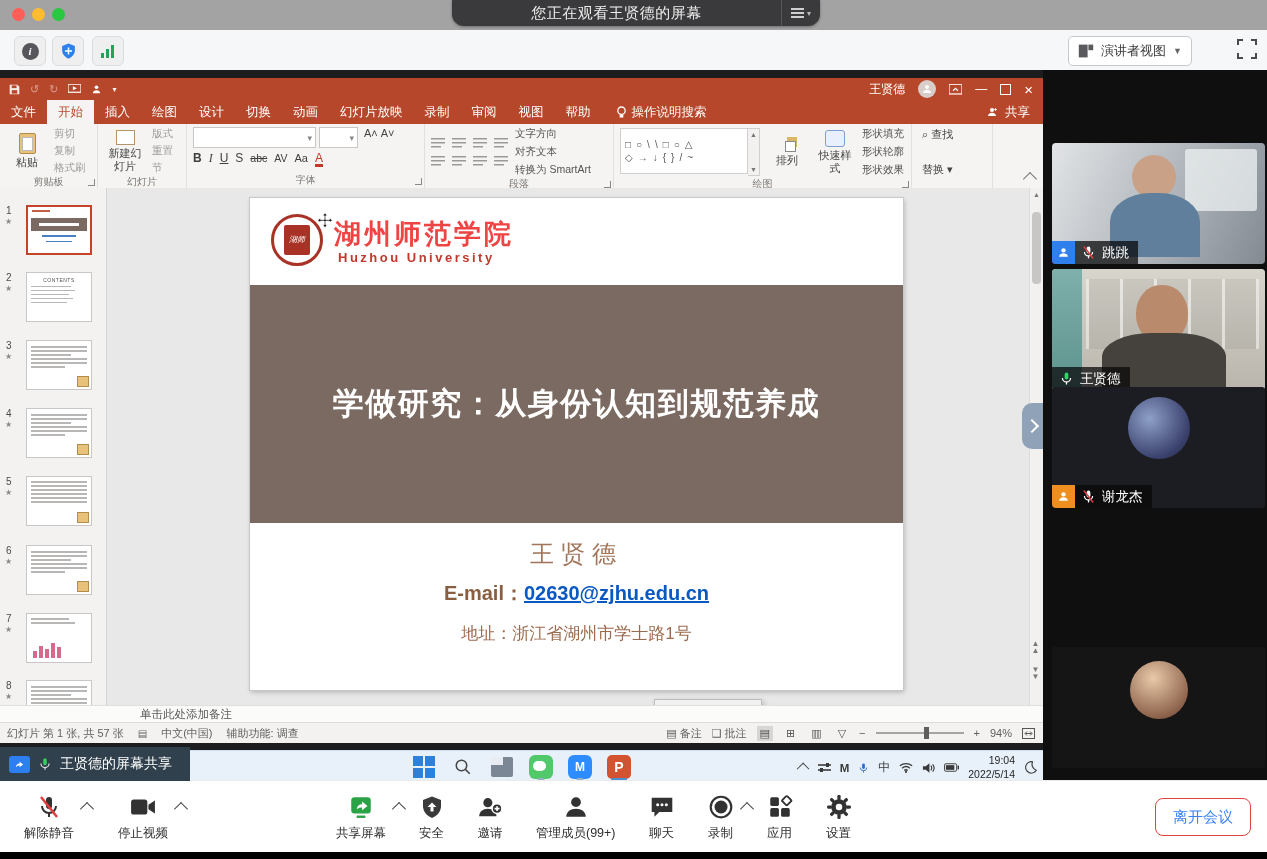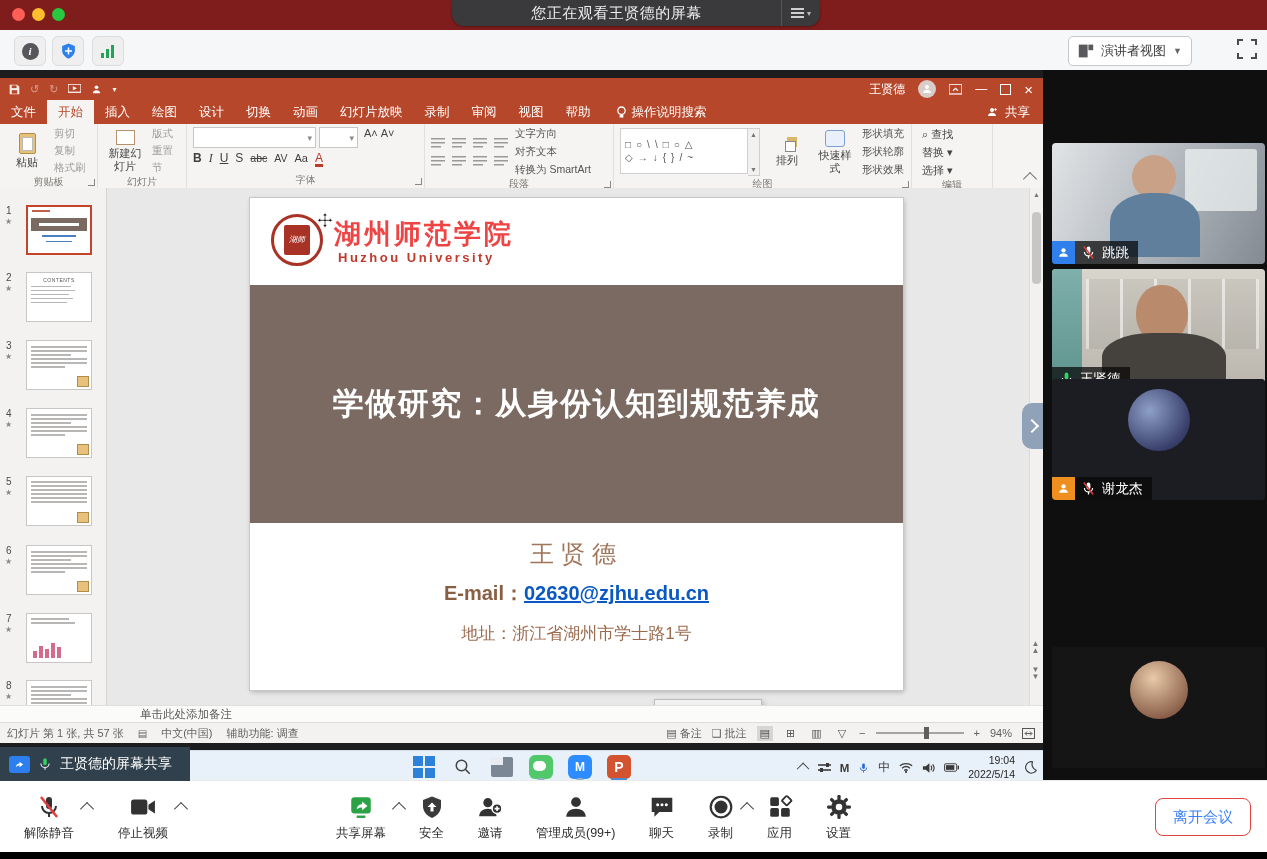--- a/index.html
+++ b/index.html
@@ -1,20 +1,20 @@
 <!DOCTYPE html>
 <html><head>
 <meta charset="utf-8">
 <style>
   html,body{margin:0;padding:0;background:#000;font-family:"Liberation Sans","DejaVu Sans",sans-serif;}
   .screen{position:relative;width:1267px;height:859px;background:#fff;overflow:hidden;}
   .a{position:absolute;}
   svg{display:block;}
   
-  .mac-row{left:0;top:0;width:1267px;height:30px;background:#7f1d1d;}
+  .mac-row{left:0;top:0;width:1267px;height:30px;background:#a3a3a3;}
   .light{width:13px;height:13px;border-radius:50%;top:8px;}
   .pill{left:452px;top:0;width:368px;height:26px;background:#3a3a3c;border-radius:0 0 12px 12px;display:flex;align-items:center;color:#ededed;box-shadow:0 1px 3px rgba(0,0,0,.35);}
   .pill-text{flex:1;text-align:center;font-size:15px;letter-spacing:.5px;}
   .pill-menu{width:38px;height:100%;border-left:1px solid #56565a;display:flex;align-items:center;justify-content:center;gap:3px;cursor:pointer;}
   .hamb{width:13px;height:2px;background:#cfcfd2;box-shadow:0 4px 0 #cfcfd2,0 -4px 0 #cfcfd2;}
   .tiny-caret{font-size:8px;color:#b9b9bd;}
   
   .ctl-row{left:0;top:30px;width:1267px;height:40px;background:#f6f7f8;border-bottom:1px solid #e1e2e4;}
   .mini-btn{top:36px;width:30px;height:28px;background:#efefef;border:1px solid #dcdcdc;border-radius:6px;display:flex;align-items:center;justify-content:center;cursor:pointer;}
   .info-c{width:17px;height:17px;border-radius:50%;background:#57575b;color:#fff;font:italic bold 11px "Liberation Serif",serif;display:flex;align-items:center;justify-content:center;}
@@ -57,21 +57,21 @@
       linear-gradient(#9a9a9a 0 0) 0 5px/14px 1.5px no-repeat,
       linear-gradient(#9a9a9a 0 0) 0 9px/10px 1.5px no-repeat;}
   .pcol{display:flex;flex-direction:column;gap:4px;font-size:10.5px;color:#555;}
   .gallery{width:118px;height:42px;background:#fff;border:1px solid #d0cece;display:flex;flex-direction:column;justify-content:center;padding:1px 4px;color:#555;}
   .gal-row{display:flex;gap:5px;font-size:10px;line-height:13px;}
   .galscroll{width:11px;height:42px;border:1px solid #d0cece;border-left:none;background:#f2f1f0;display:flex;flex-direction:column;align-items:center;justify-content:space-between;font-size:7px;color:#777;padding:2px 0;}
   .arr-ic{width:17px;height:15px;position:relative;}
   .arr-ic i{position:absolute;width:10px;height:10px;background:#d9b66a;}
   .arr-ic em{position:absolute;right:0;bottom:0;width:9px;height:9px;background:#fff;border:1px solid #888;}
   .qs-ic{width:18px;height:15px;background:#eaf0fb;border:1px solid #7d9fd4;border-radius:3px;}
-  .ecol{display:flex;flex-direction:column;gap:3px;font-size:11px;color:#444;padding-left:4px;}
+  .ecol{display:flex;flex-direction:column;gap:20px;font-size:11px;color:#444;padding-left:4px;}
   .rib-collapse{position:absolute;right:8px;bottom:4px;width:9px;height:9px;border-left:1.5px solid #777;border-top:1.5px solid #777;transform:rotate(45deg);cursor:pointer;}
   
   .work{left:0;top:110px;width:100%;height:517px;background:#e9e8e8;overflow:hidden;}
   .thumbs{left:0;top:0;width:106px;height:100%;background:#f3f2f1;border-right:1px solid #d5d3d1;}
   .tnum{position:absolute;left:6px;top:0;font-size:10px;color:#4a4a4a;}
   .tstar{position:absolute;left:5px;top:12px;font-size:8px;color:#8a8a8a;}
   .tbox{position:absolute;left:26px;top:0;width:66px;height:50px;background:#fff;border:1px solid #c9c7c5;box-sizing:border-box;overflow:hidden;cursor:pointer;}
   .tbox.sel{border:2px solid #c4432b;}
   .ln{height:1.5px;background:#b9b7b5;margin:2.5px 4px 0 4px;}
   .tt-head{text-align:center;font-size:5px;color:#555;margin-top:4px;letter-spacing:.5px;}
@@ -700,21 +700,21 @@
           <span>
             <svg width="15" height="15" viewBox="0 0 24 24">
               <rect x="9" y="2.5" width="6" height="11" rx="3" fill="#2fd566"></rect>
               <path d="M5.5 11a6.5 6.5 0 0 0 13 0" fill="none" stroke="#fff" stroke-width="2"></path>
               <line x1="12" y1="17.5" x2="12" y2="21.5" stroke="#fff" stroke-width="2"></line>
             </svg>
           </span>
           <span class="nm">王贤德</span>
         </div>
       </div>
-      <div class="tile" style="top: 309px;">
+      <div class="tile" style="top: 317px;">
         <div class="a" style="inset:0;background:#1c1d22"></div>
         <div class="a" style="left:76px;top:10px;width:62px;height:62px;border-radius:50%;background:radial-gradient(circle at 35% 35%,#8ea0c8,#39406b 70%,#23263f)"></div>
         <div class="chip">
           <span class="badge-sq orange">
             <svg width="13" height="13" viewBox="0 0 24 24">
               <circle cx="12" cy="8" r="4" fill="#fff"></circle>
               <path d="M4 20c0-4 3.6-6.5 8-6.5s8 2.5 8 6.5" fill="#fff"></path>
             </svg>
           </span>
           <span>

